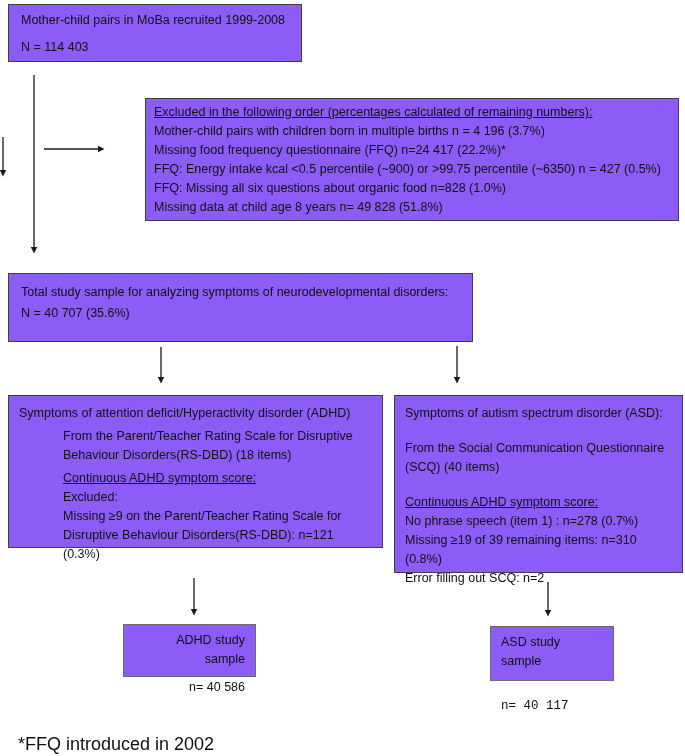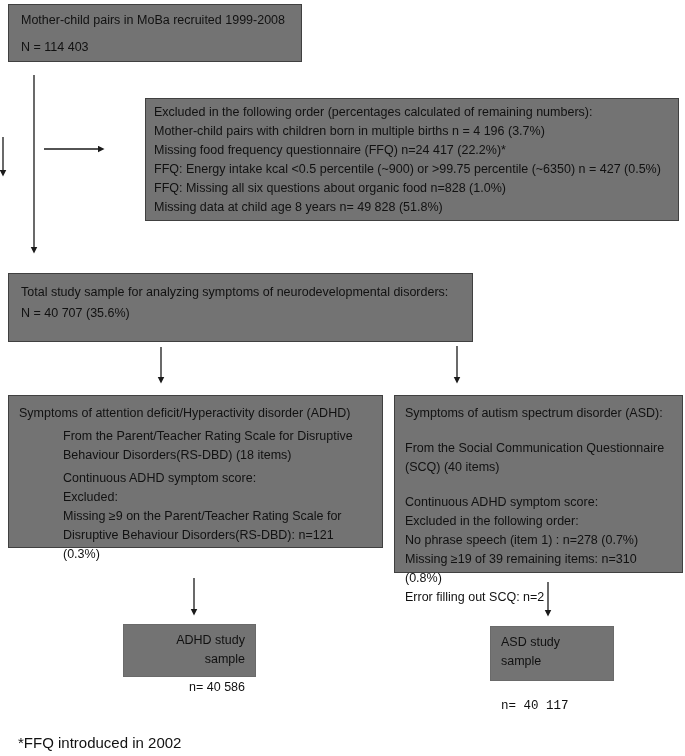--- a/index.html
+++ b/index.html
@@ -16,46 +16,46 @@
   .arrows {
     position: absolute;
     left: 0; top: 0;
     width: 685px; height: 756px;
     pointer-events: none;
   }
   .box {
     position: absolute;
     box-sizing: border-box;
     border: 1.5px solid #404040;
-    background: #737373;
+    background: #8b5cf6;
     line-height: 19px;
   }
   .box .para { margin: 0; }
   .box .para + .para { margin-top: 8px; }
   .box .line { margin: 0; }
-  .underlined { }
+  .underlined { text-decoration: underline; }
 
   
   .box-recruited   { left: 8px;   top: 4px;   width: 294px; height: 58px;  padding: 6px 12px 0 12px; }
   .box-excluded    { left: 145px; top: 98px;  width: 534px; height: 123px; padding: 4px 6px 0 8px; }
   .box-total       { left: 8px;   top: 273px; width: 465px; height: 69px;  padding: 9px 12px 0 12px; }
   .box-total .para + .para { margin-top: 2px; }
   .box-adhd        { left: 8px;   top: 395px; width: 375px; height: 153px; padding: 8px 10px 0 10px; }
   .box-adhd .para + .para { margin-top: 4px; margin-left: 44px; }
   .box-asd         { left: 394px; top: 395px; width: 289px; height: 178px; padding: 8px 10px 4px 10px; }
   .box-asd .para + .para { margin-top: 16px; }
   .box-adhd-sample { left: 123px; top: 624px; width: 133px; height: 53px;  padding: 6px 10px 0 10px; border-color: #6a6a6a; text-align: right; }
   .box-adhd-sample .para + .para { margin-top: 9px; }
   .box-asd-sample  { left: 490px; top: 626px; width: 124px; height: 55px;  padding: 6px 10px 0 10px; border-color: #6a6a6a; }
   .box-asd-sample .para + .para { margin-top: 26px; font-family: Liberation Mono, monospace; }
 
   .footnote {
     position: absolute;
     left: 18px; top: 734px;
-    font-size: 15px;
+    font-size: 18px;
     color: #111111;
   }
 </style>
 </head>
 <body>
 
 <div class="stage">
 
   <svg class="arrows" width="685" height="756" viewBox="0 0 685 756" xmlns="http://www.w3.org/2000/svg">
     <defs>
@@ -99,21 +99,20 @@
       <div class="line">Excluded:</div>
       <div class="line">Missing ≥9 on the Parent/Teacher Rating Scale for Disruptive Behaviour Disorders(RS-DBD): n=121 (0.3%)</div>
     </div>
   </div>
 
   <div class="box box-asd">
     <div class="para">Symptoms of autism spectrum disorder (ASD):</div>
     <div class="para">From the Social Communication Questionnaire (SCQ) (40 items)</div>
     <div class="para">
       <div class="line underlined">Continuous ADHD symptom score:</div>
-      <div class="line">Excluded in the following order:</div>
       <div class="line">No phrase speech (item 1) : n=278 (0.7%)</div>
       <div class="line">Missing ≥19 of 39 remaining items: n=310 (0.8%)</div>
       <div class="line">Error filling out SCQ: n=2</div>
     </div>
   </div>
 
   <div class="box box-adhd-sample">
     <div class="para">ADHD study sample</div>
     <div class="para">n= 40 586</div>
   </div>

